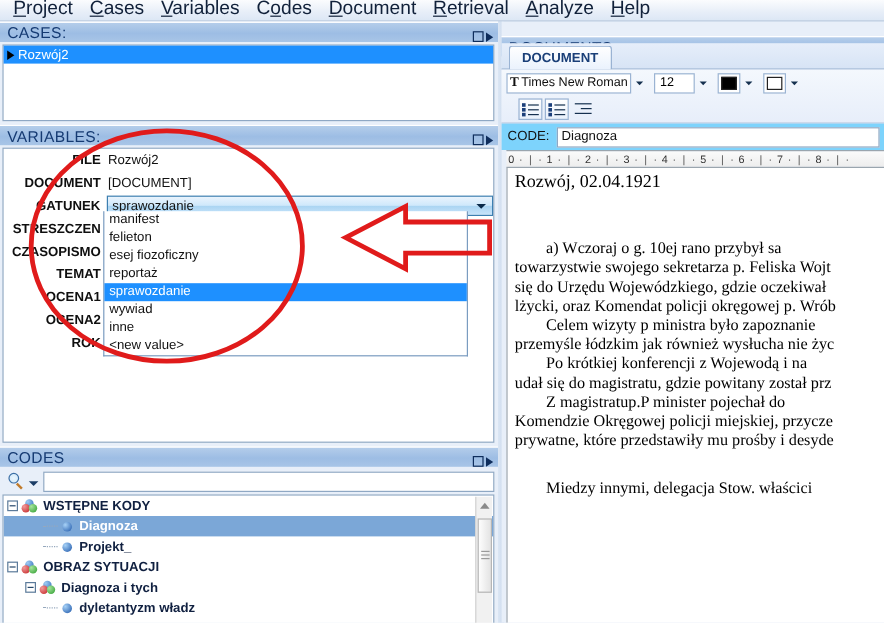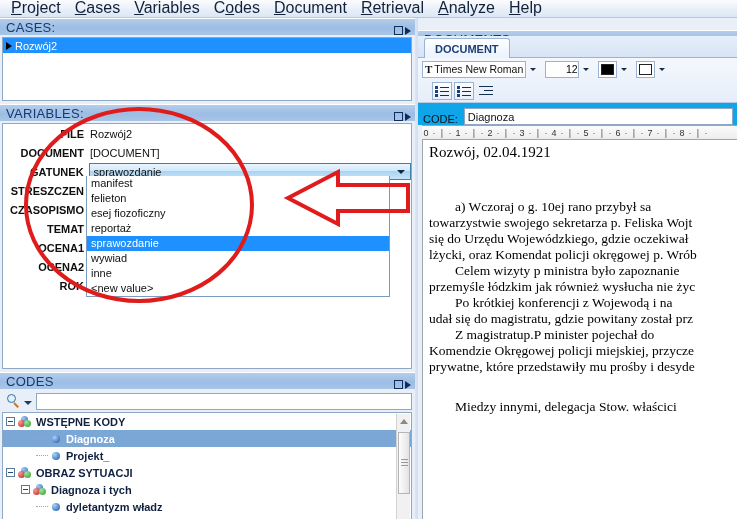--- a/index.html
+++ b/index.html
@@ -183,39 +183,39 @@
     width: 104px; height: 17px; background: #fff; border: 1px solid #9ab3d3;
     display: flex; align-items: center; font-size: 10.5px; color: #111; padding-left: 2px;
   }
   .tt-icon { font-weight: bold; font-size: 11px; margin-right: 2px; color: #111; font-family: "Liberation Serif", serif; }
   .mini-arrow {
     width: 0; height: 0; border-top: 3.5px solid #15304f;
     border-left: 3.5px solid transparent; border-right: 3.5px solid transparent; margin: 0 4px;
   }
   .size-box {
     width: 34px; height: 17px; background: #fff; border: 1px solid #9ab3d3;
-    display: flex; align-items: center; font-size: 10.5px; padding-left: 20px; margin-left: 5px;
+    display: flex; align-items: center; font-size: 10.5px; padding-left: 4px; margin-left: 5px;
   }
   .swatch-box {
     height: 17px; background: #fff; border: 1px solid #9ab3d3;
     display: flex; align-items: center; padding: 0 2px; margin-left: 5px;
   }
   .swatch { width: 13px; height: 11px; border: 1px solid #222; }
   .tb-btn {
     width: 20px; height: 18px; margin-right: 2px; border: 1px solid transparent;
     display: flex; align-items: center; justify-content: center;
   }
   .tb-btn.framed { border: 1px solid #9ab3d3; background: linear-gradient(#ffffff,#e8f0fb); }
   .list-glyph { width: 14px; height: 11px; position: relative; }
   .list-glyph b { position: absolute; left: 0; width: 3px; height: 3px; background: #1b3f7a; }
   .list-glyph s { position: absolute; left: 5px; width: 9px; height: 1.6px; background: #15304f; text-decoration: none; }
 
   #code-bar {
     position: absolute; left: 0; top: 85px; width: 319px; height: 22px;
-    background: #0ea5e9; display: flex; align-items: flex-end; padding-left: 5px;
+    background: #7dd3fc; display: flex; align-items: center; padding-left: 5px;
   }
   #code-bar .lbl { font-size: 11px; color: #111; margin-right: 6px; }
   #code-field {
     flex: 1; margin-right: 4px; height: 17px; background: #fff; border: 1px solid #8fa8c4;
     display: flex; align-items: center; padding-left: 3px; font-size: 11px; color: #111;
   }
   #ruler {
     position: absolute; left: 4px; top: 107px; right: 0; height: 15px;
     background: linear-gradient(#fbfbfb,#ededed);
     border-top: 1px solid #9aa5ae; border-bottom: 1px solid #9aa5ae;

